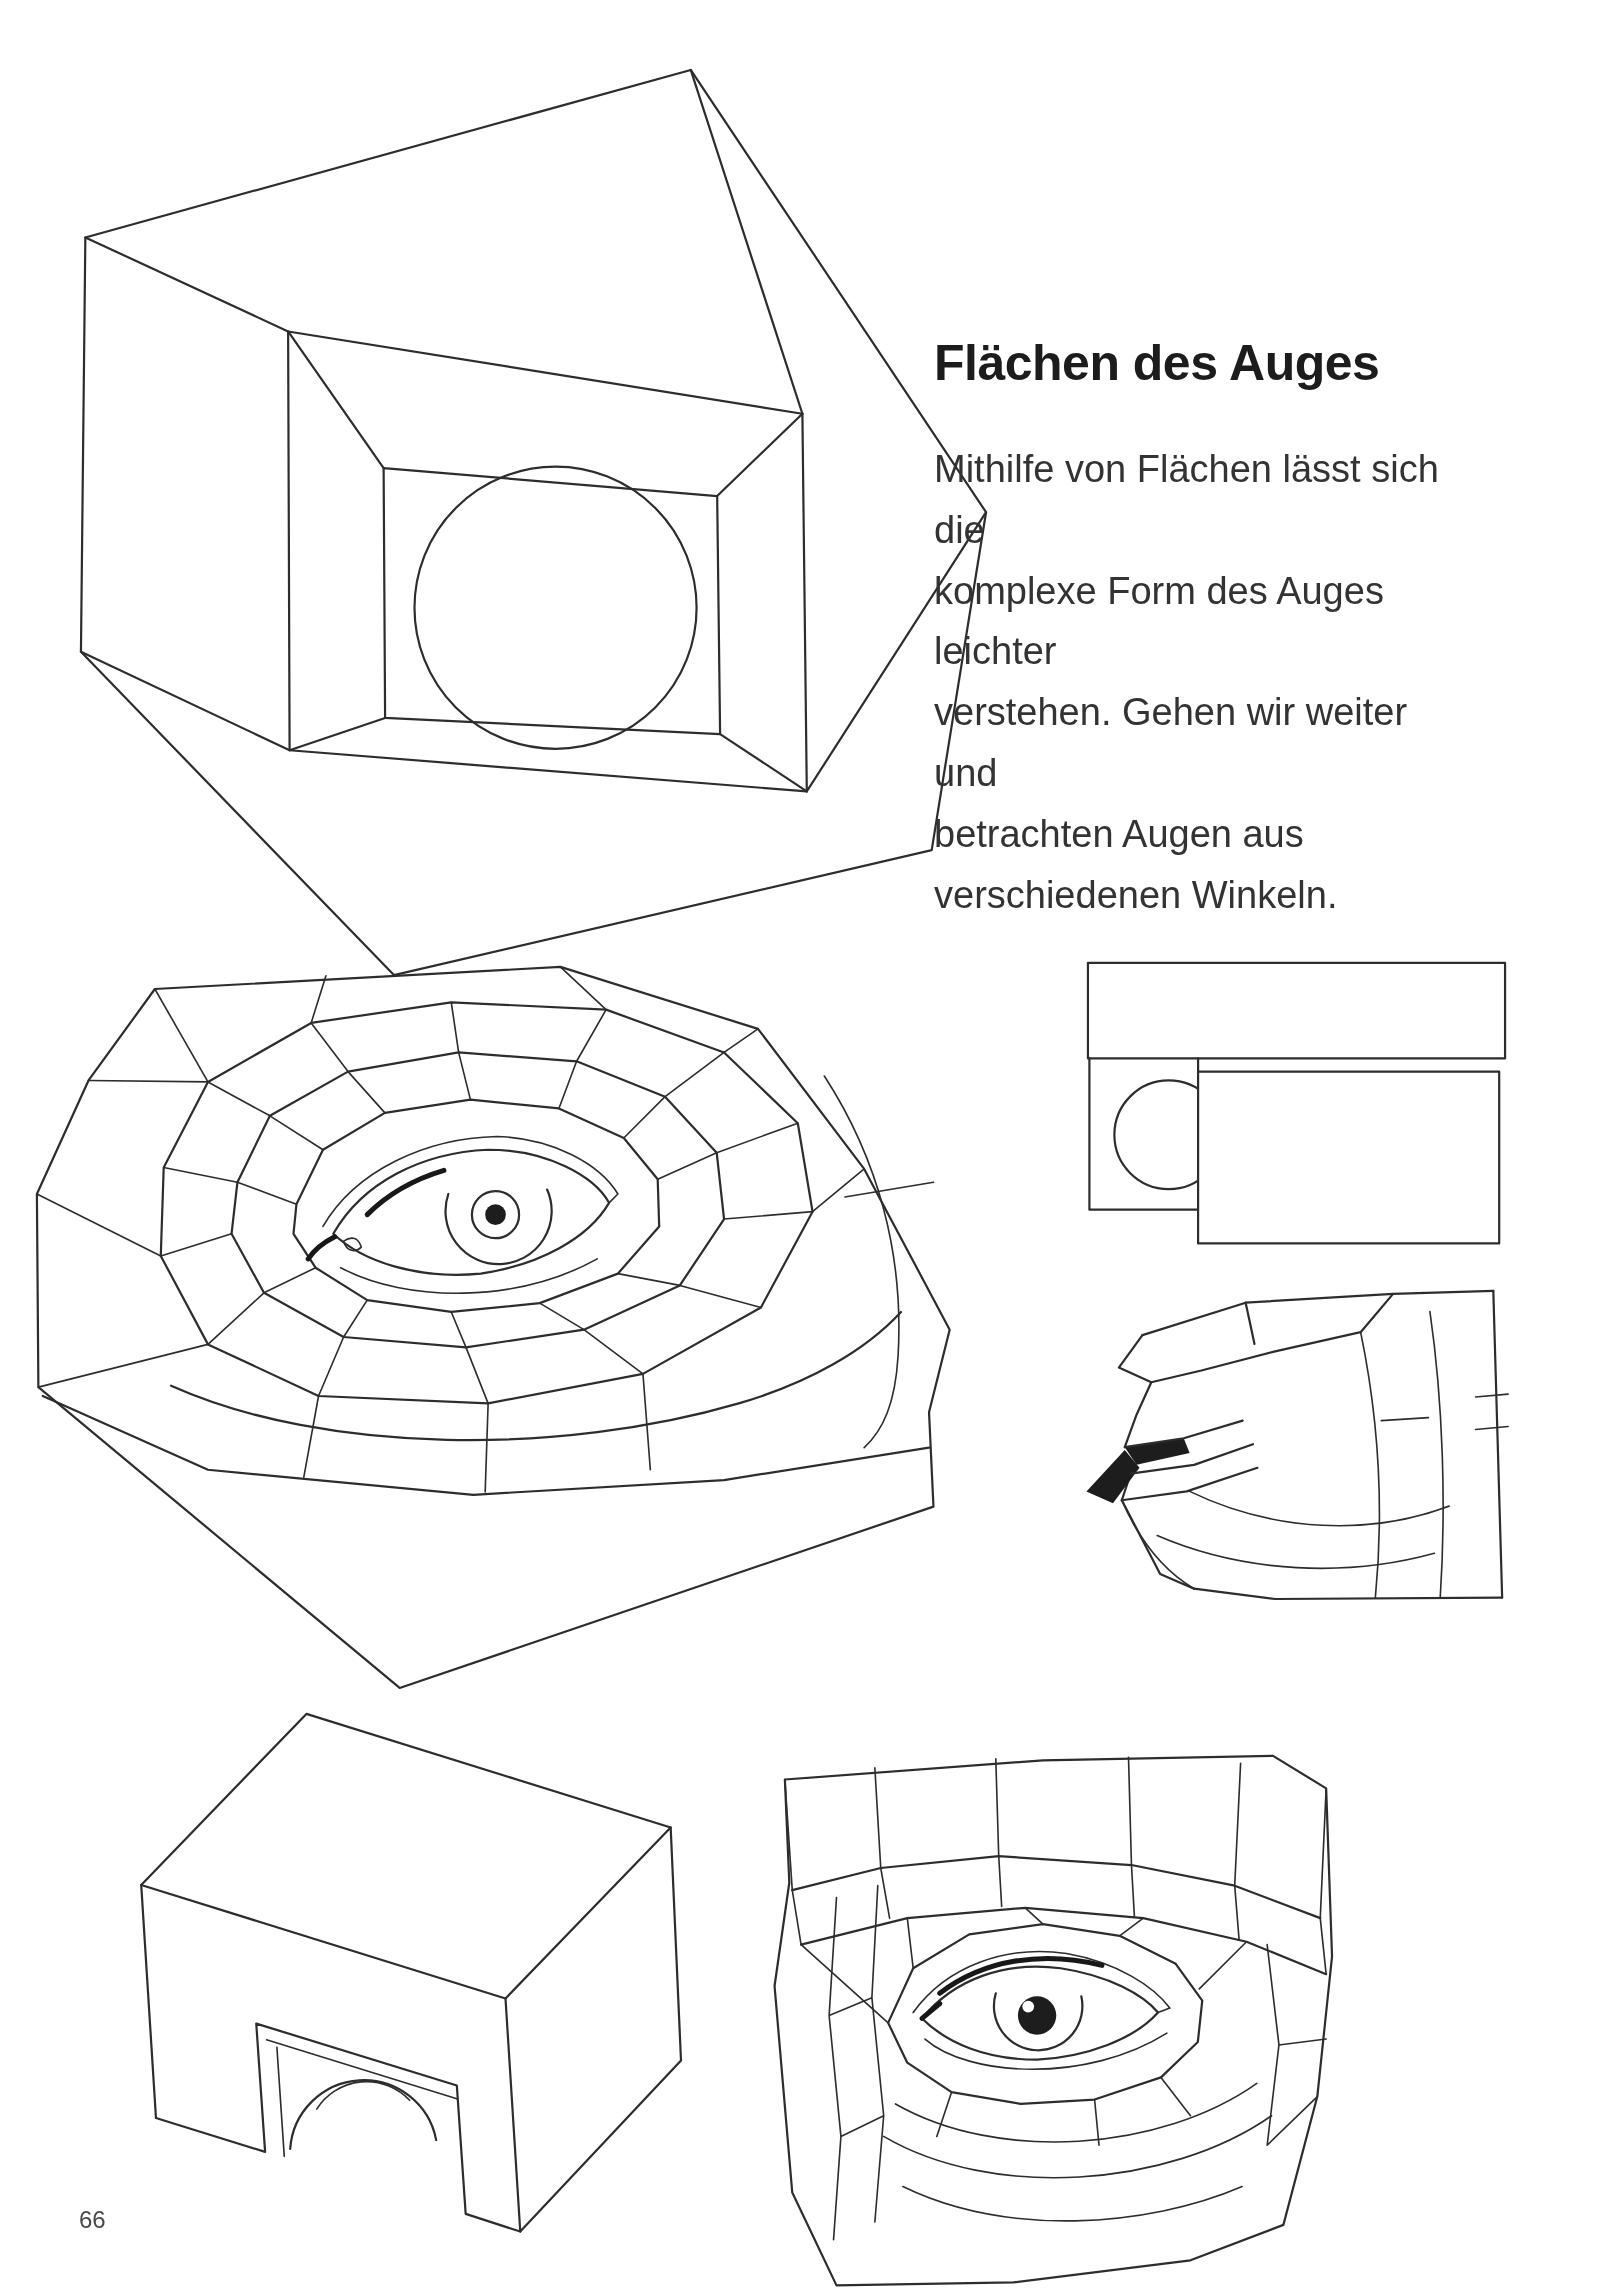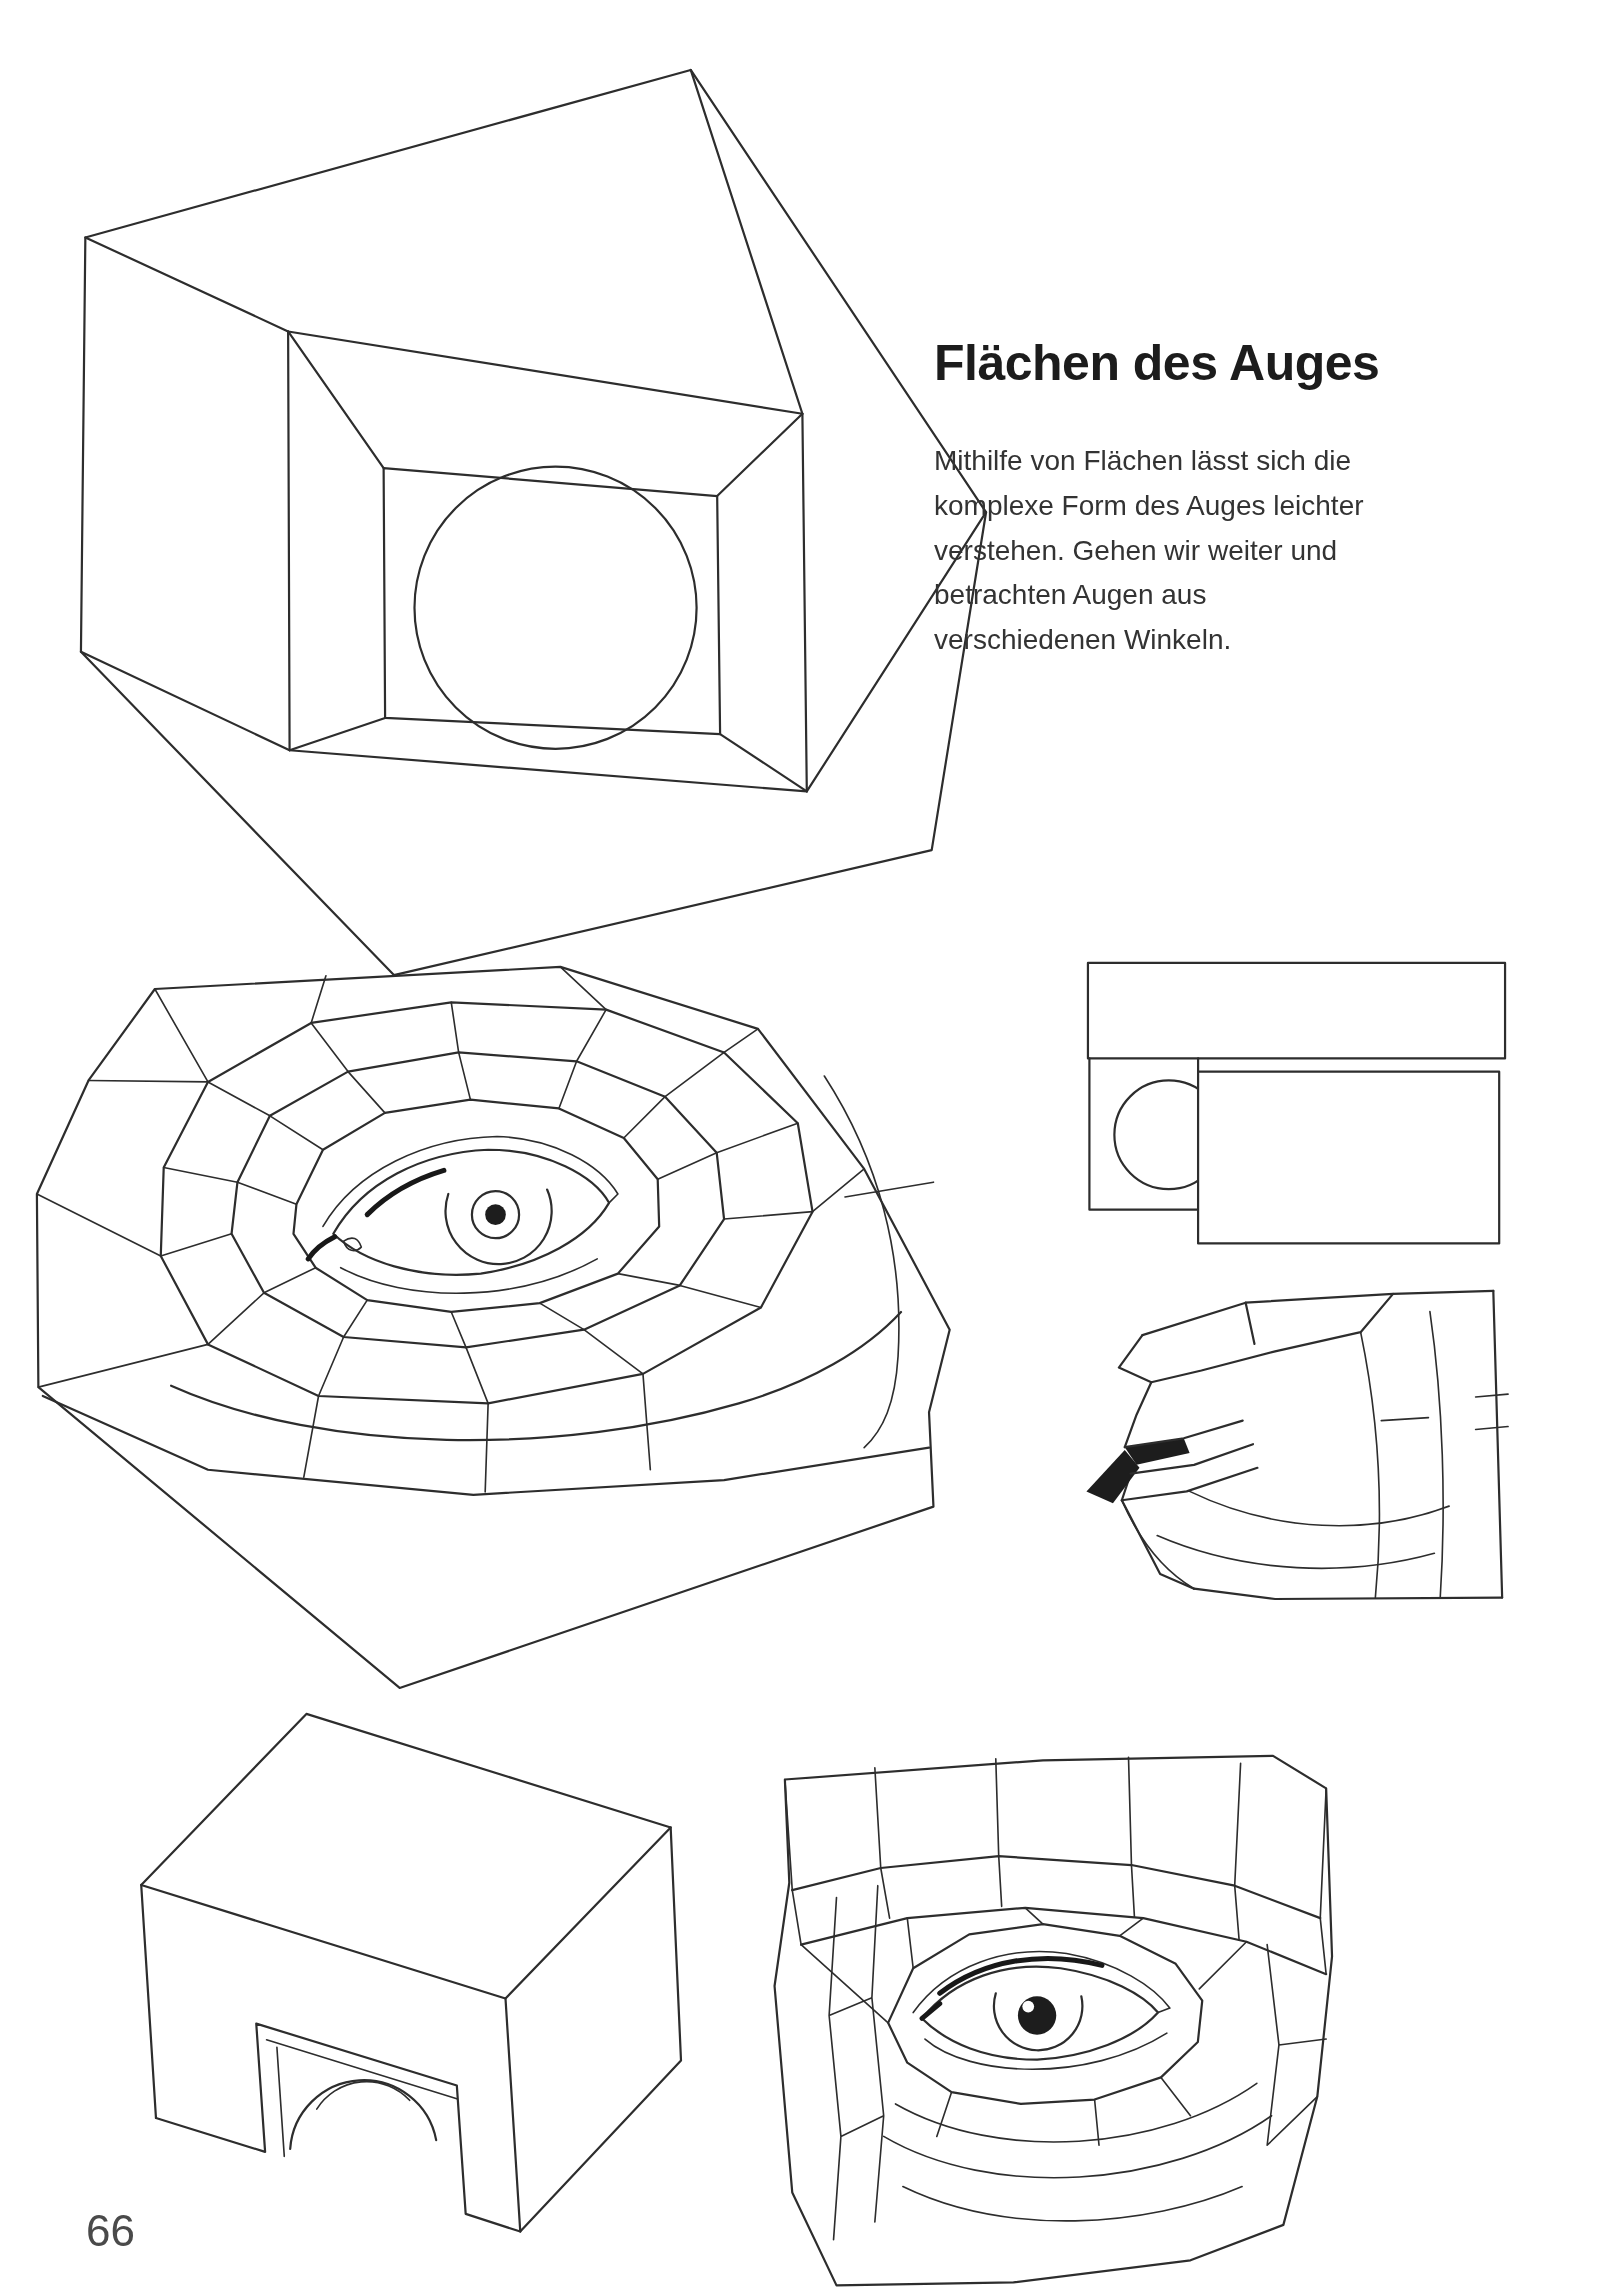--- a/index.html
+++ b/index.html
@@ -35,26 +35,26 @@
   .fig4{left:1054px;top:1285px;width:457px;}
   .fig5{left:125px;top:1708px;width:556px;}
   .fig6{left:748px;top:1750px;width:587px;}
 
   .article{position:absolute;left:934px;top:335px;width:543px;}
   .article h1{
     font-size:50px;line-height:1.12;font-weight:700;
     color:var(--heading);letter-spacing:-0.5px;
   }
   .article p{
-    margin-top:48px;font-size:28px;line-height:1.6;
+    margin-top:48px;font-size:38px;line-height:1.6;
     color:var(--text);white-space:pre-line;
   }
   .page-number{
-    position:absolute;left:86px;top:2206px;
-    font-size:44px;color:var(--muted);
+    position:absolute;left:79px;top:2206px;
+    font-size:24px;color:var(--muted);
   }
 </style>
 </head>
 <body>
 
 <div class="page">
 
   <figure class="fig fig1">
     <svg viewBox="0 0 620 625" xmlns="http://www.w3.org/2000/svg">
       <path d="M 5 116 L 417 2 L 618 303 L 581 533 L 215 618 L 2 398 Z"></path>

